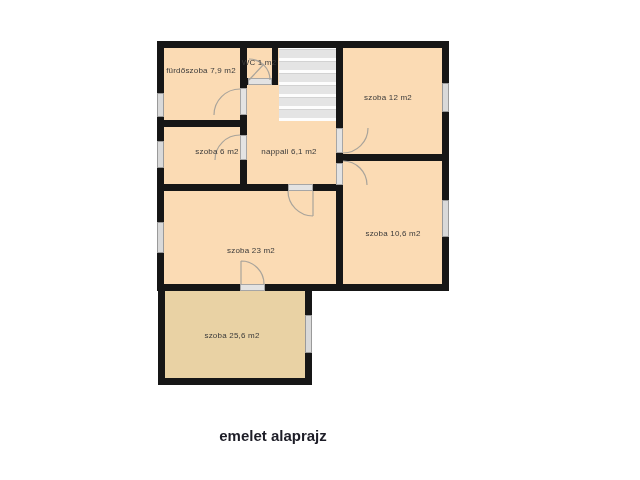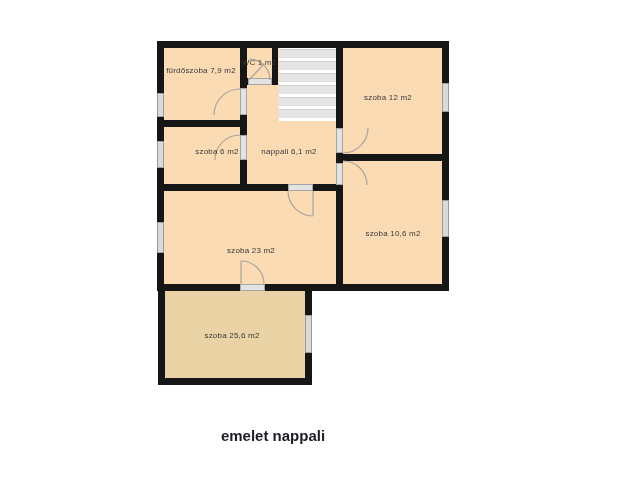--- a/index.html
+++ b/index.html
@@ -92,15 +92,15 @@
 
   <div class="room-label" style="left:201px;top:70px;">fürdőszoba 7,9 m2</div>
   <div class="room-label" style="left:259px;top:62px;">WC 1 m2</div>
   <div class="room-label" style="left:388px;top:97px;">szoba 12 m2</div>
   <div class="room-label" style="left:197px;top:151px;margin-left:20px;">szoba 6 m2</div>
   <div class="room-label" style="left:289px;top:151px;">nappali 6,1 m2</div>
   <div class="room-label" style="left:251px;top:250px;">szoba 23 m2</div>
   <div class="room-label" style="left:393px;top:233px;">szoba 10,6 m2</div>
   <div class="room-label" style="left:232px;top:335px;">szoba 25,6 m2</div>
 
-  <div class="plan-title" style="left:273px;top:435px;">emelet nappali</div>
+  <div class="plan-title" style="left:273px;top:435px;">emelet alaprajz</div>
 
 </div>
 
 </body></html>

